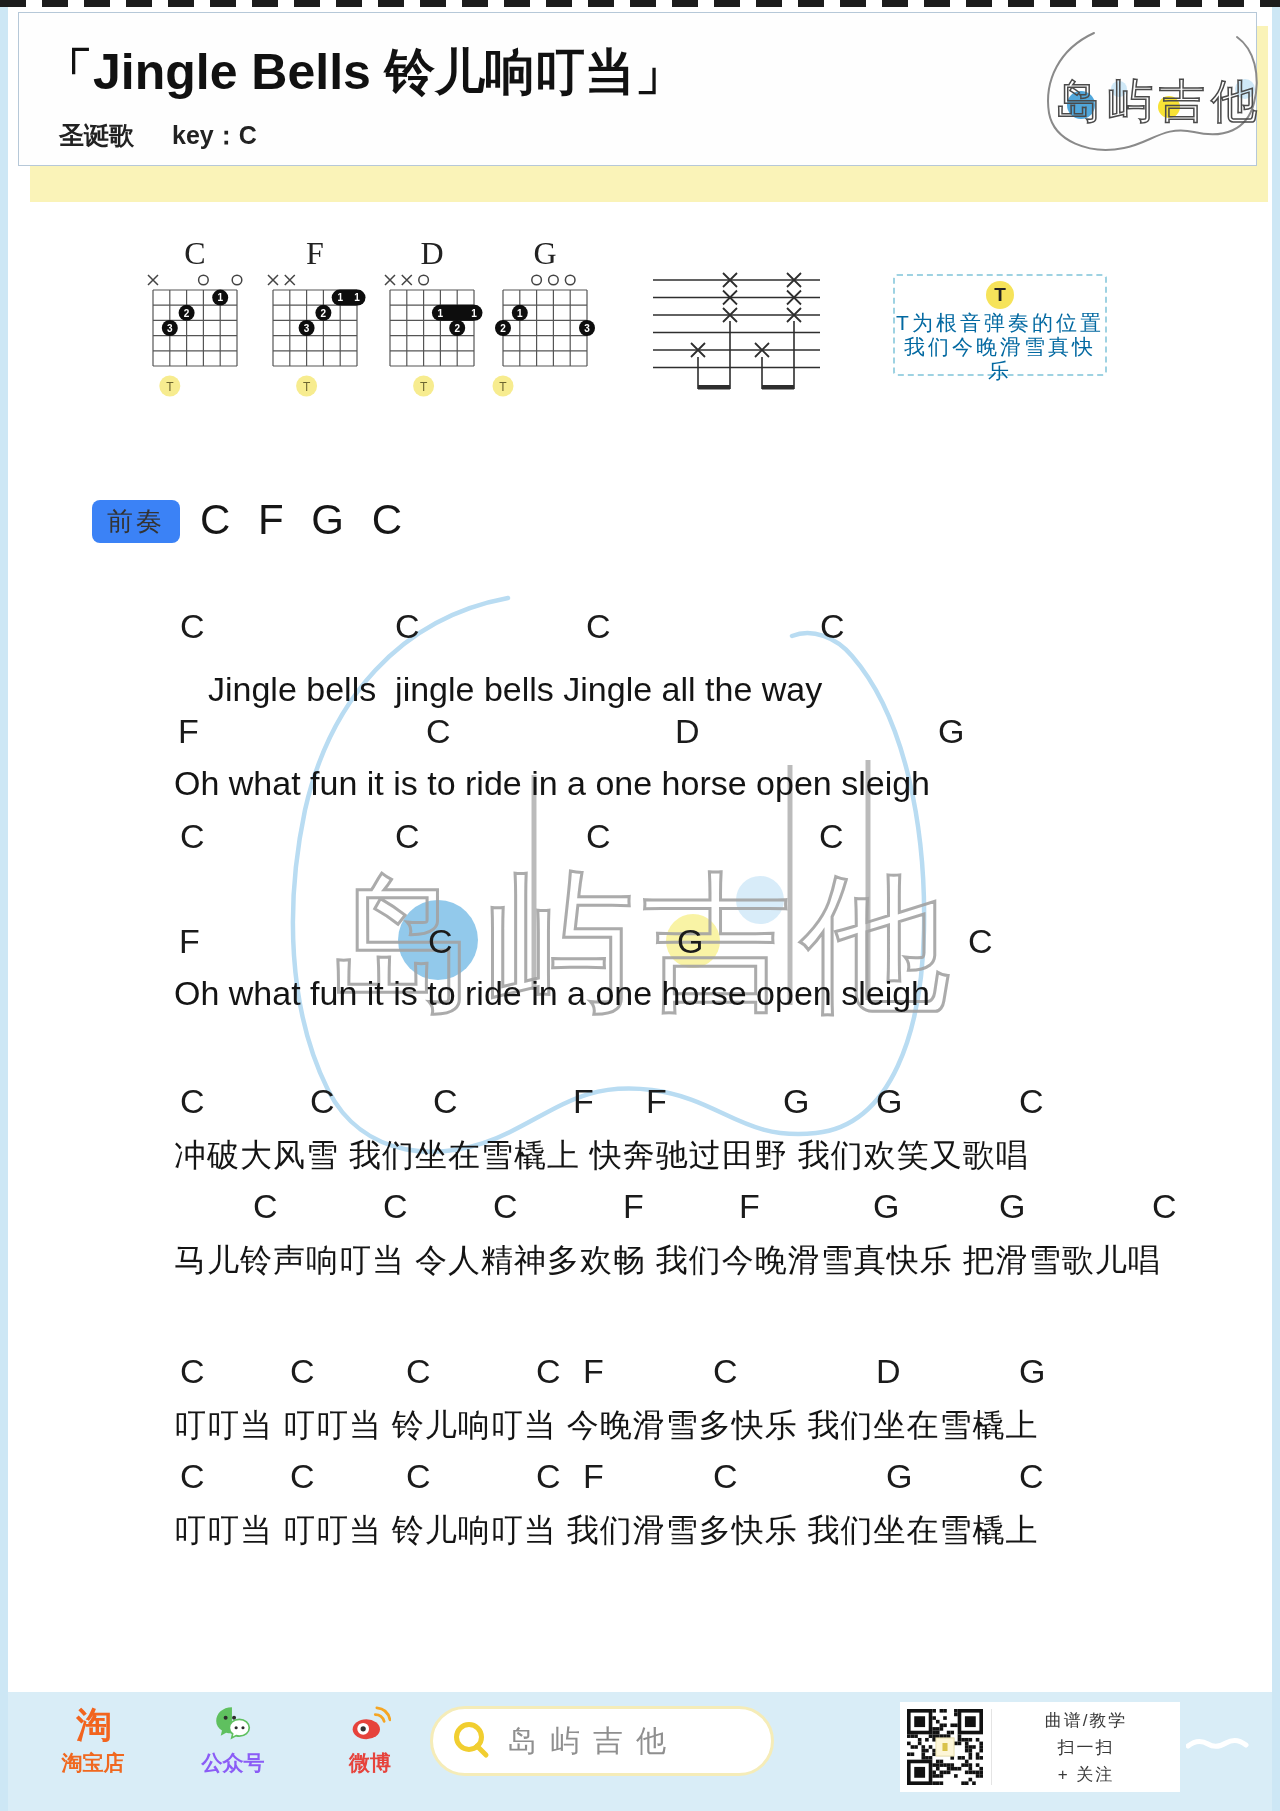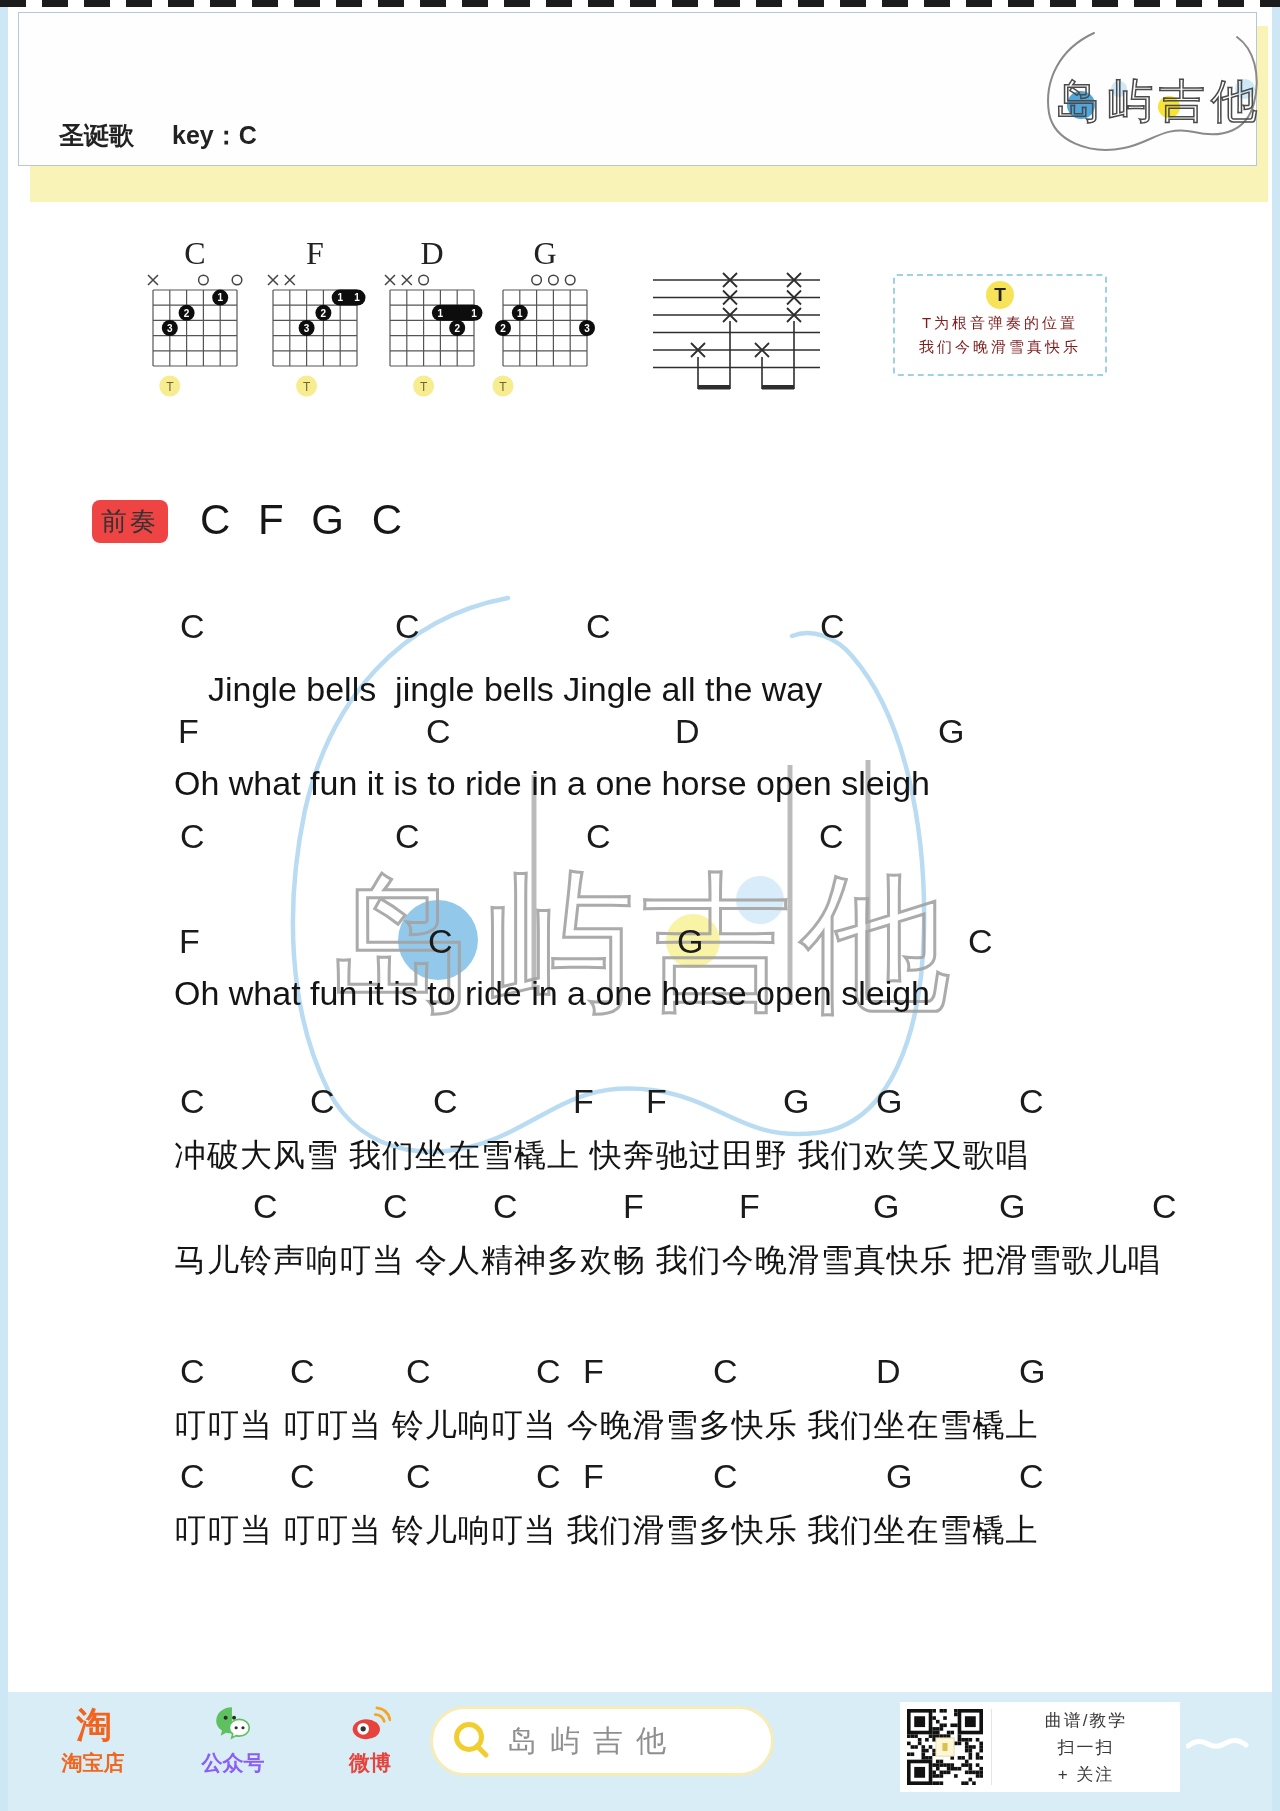--- a/index.html
+++ b/index.html
@@ -17,23 +17,23 @@
   .subtitle{position:absolute;left:40px;top:106px;font-size:25px;font-weight:600;color:#222;}
   .subtitle .key{margin-left:38px;}
   .logo-svg{position:absolute;left:1020px;top:6px;z-index:3;}
   #chord-diagrams{position:absolute;inset:0;z-index:2;}
   .chord-svg{position:absolute;}
   #rhythm{position:absolute;left:648px;top:268px;z-index:2;}
   .tip-box{position:absolute;left:893px;top:274px;width:214px;height:102px;border:2px dashed #9ed2e2;
     border-radius:4px;background:#fff;z-index:2;text-align:center;box-sizing:border-box;}
   .tip-badge{width:28px;height:28px;border-radius:50%;background:#f6e35a;color:#222;font-size:19px;
     font-weight:700;line-height:28px;margin:5px auto 2px auto;}
-  .tip-line{font-size:15px;letter-spacing:3px;color:#7f1d1d;line-height:24px;}
+  .tip-line{font-size:21px;letter-spacing:3px;color:#0369a1;line-height:24px;}
   .intro-row{position:absolute;left:0;top:0;z-index:2;}
-  .intro-label{position:absolute;left:92px;top:500px;width:76px;height:43px;background:#ef4444;
+  .intro-label{position:absolute;left:92px;top:500px;width:88px;height:43px;background:#3b82f6;
     border-radius:8px;text-align:center;line-height:43px;font-size:26px;letter-spacing:3px;color:#333;font-weight:500;}
   .intro-chords{position:absolute;left:200px;top:496px;font-size:42px;color:#161616;word-spacing:16px;white-space:pre;}
   .watermark-svg{position:absolute;left:240px;top:560px;z-index:0;}
   #song-body{position:absolute;inset:0;z-index:2;}
   .chord{position:absolute;font-size:34px;color:#1b1b1b;white-space:pre;}
   .lyric{position:absolute;white-space:pre;color:#141414;}
   .lyric.en{font-size:34px;}
   .lyric.zh{font-size:32px;letter-spacing:1px;}
   .footer{position:absolute;left:8px;top:1692px;width:1264px;height:119px;background:#d9edf7;z-index:5;}
   .social{position:absolute;top:10px;width:90px;text-align:center;}
@@ -52,20 +52,21 @@
 </head>
 <body>
 
 <div class="page">
   <div class="top-dashes"></div>
   <div class="side-border left"></div>
   <div class="side-border right"></div>
 
   <div class="header-band"></div>
   <div class="header-card">
+    <div class="title">「Jingle Bells 铃儿响叮当」</div>
     <div class="subtitle">
       <span>圣诞歌</span><span class="key">key：C</span>
     </div>
     <svg class="logo-svg" width="235" height="160" viewBox="0 0 235 160">
       <path d="M 55,14 C 20,30 5,62 10,94 C 15,122 50,136 85,129 C 112,124 125,106 155,113 C 185,120 208,111 215,84 C 222,56 215,30 198,18" stroke="#8a8a8a" stroke-width="2" fill="none" stroke-linecap="round"></path>
       <circle cx="42" cy="86" r="14" fill="#51a7db"></circle>
       <circle cx="80" cy="70" r="8" fill="#cfe8f7"></circle>
       <circle cx="130" cy="88" r="11" fill="#f7e235"></circle>
       <circle cx="206" cy="70" r="10" fill="#cfe8f7"></circle>
       <text x="120" y="98" text-anchor="middle" font-size="46" letter-spacing="6" fill="none" stroke="#4a4a4a" stroke-width="1.5">岛屿吉他</text>

